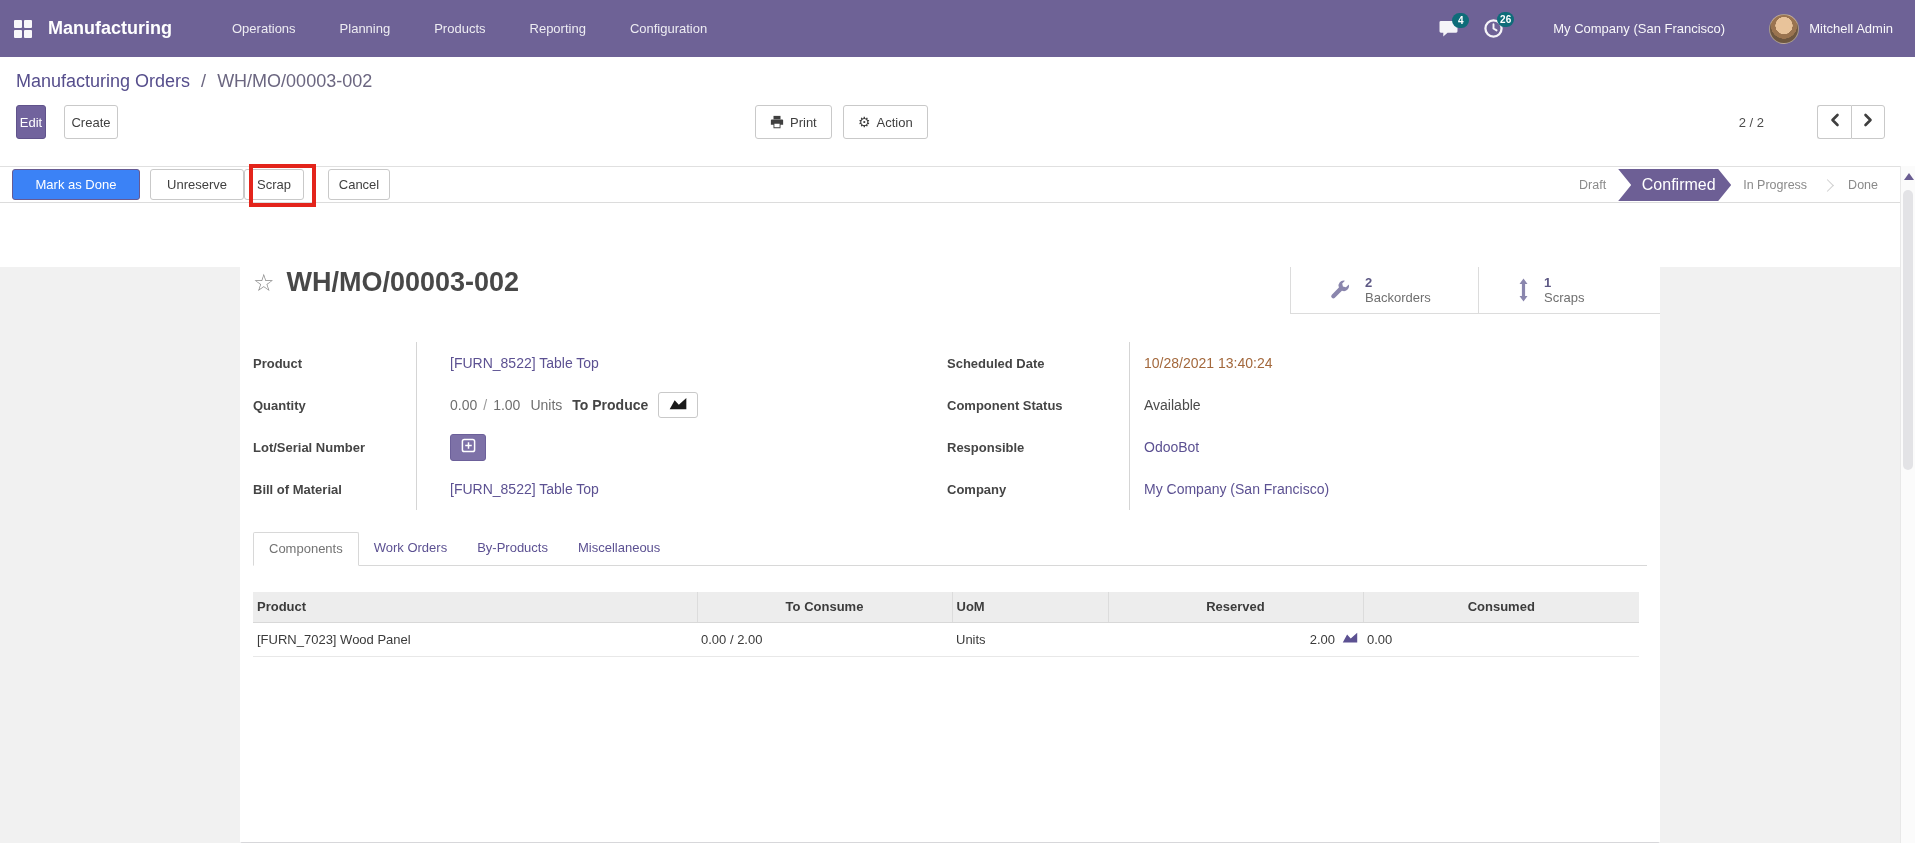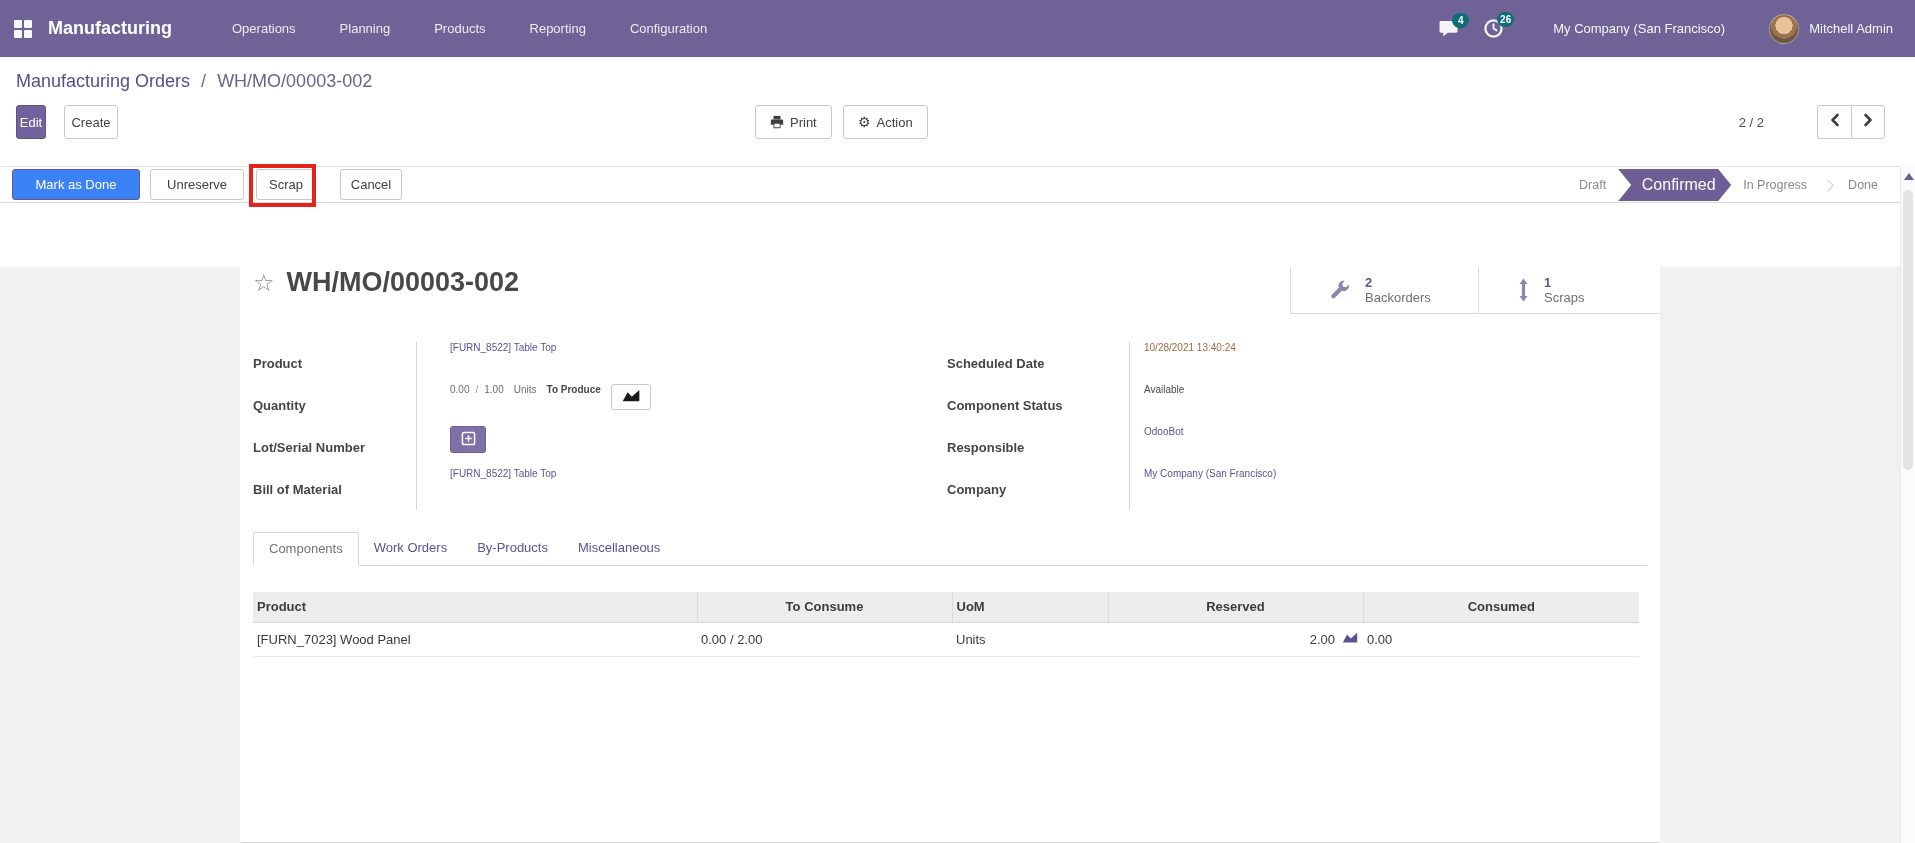--- a/index.html
+++ b/index.html
@@ -39,21 +39,21 @@
   .pager-btns { position:absolute; right:30px; top:0; display:flex; }
   .pager-btn { width:34px; height:34px; display:flex; align-items:center; justify-content:center; border:1px solid #c9c9c9; background:#fff; cursor:pointer; }
   .pager-btn.prev { border-radius:3px 0 0 3px; border-right:none; }
   .pager-btn.next { border-radius:0 3px 3px 0; }
 
   
   .statusbar { position:relative; height:37px; background:#fff; border-top:1px solid #e0e0e0; border-bottom:1px solid #dcdcdc; display:flex; align-items:center; }
   .sb-btn { height:31px; font-size:13px; border:1px solid #c9c9c9; background:#fff; color:#3f3f3f; border-radius:3px; display:inline-flex; align-items:center; justify-content:center; cursor:pointer; }
   .sb-done { margin-left:12px; width:128px; background:#3b82f6; border-color:#675a92; color:#fff; }
   .sb-unreserve { margin-left:10px; width:94px; }
-  .sb-scrap { margin-left:12px; width:60px; }
+  .sb-scrap { width:60px; }
   .sb-cancel { margin-left:24px; width:62px; }
   .annotation-box { position:absolute; left:249px; top:-3px; width:67px; height:43px; border:4px solid #e3241b; z-index:6; pointer-events:none; }
   .sb-states { position:absolute; right:25px; top:0; height:36px; display:flex; align-items:center; }
   .state { font-size:12.5px; color:#8a8a8a; padding:0 12px; cursor:pointer; white-space:nowrap; }
   .state-active { height:32px; display:flex; align-items:center; justify-content:center; width:113px; background:#6d5f95; color:#fff; clip-path:polygon(0 0, calc(100% - 13px) 0, 100% 50%, calc(100% - 13px) 100%, 0 100%, 13px 50%); padding:0 10px 0 18px; }
   .chev-sep { width:9px; height:9px; border-top:1px solid #cfcfcf; border-right:1px solid #cfcfcf; transform:rotate(45deg); margin:0 4px; }
 
   
   .content { position:relative; height:640px; background:#f1f1f1; }
   .sheet { position:relative; width:1420px; margin:19px 0 0 240px; background:#fff; height:621px; }
@@ -65,21 +65,21 @@
   .stat-icon { margin-right:14px; display:flex; }
   .stat-value { font-size:13px; font-weight:bold; color:#5d5884; line-height:15px; }
   .stat-label { font-size:13px; color:#6f6f6f; line-height:15px; }
 
   .title-row { display:flex; align-items:center; margin:64px 0 0 13px; }
   .star-icon { font-size:24px; color:#8a8a8a; margin-right:12px; cursor:pointer; line-height:1; }
   .sheet-title { font-size:27px; font-weight:bold; color:#484848; }
 
   .fields-grid { display:grid; grid-template-columns:164px 530px 183px 1fr; margin:44px 0 0 13px; }
   .f-label { font-size:13px; font-weight:bold; color:#454545; height:42px; display:flex; align-items:center; border-right:1px solid #d5d5d5; cursor:default; }
-  .f-value { font-size:10px; height:42px; display:flex; align-items:flex-start; }
+  .f-value { font-size:14px; height:42px; display:flex; align-items:center; }
   .f-value.lv { padding-left:33px; }
   .f-value.rv { padding-left:14px; }
   .link { color:#5c5192; cursor:pointer; }
   .date-val { color:#a3683c; }
   .plain-val { color:#4a4a4a; }
   .qty-muted { color:#6f6f6f; }
   .qty-sep { color:#9a9a9a; margin:0 6px; }
   .qty-suffix { font-weight:bold; color:#454545; margin:0 10px 0 10px; }
   .chart-btn { width:40px; height:26px; border:1px solid #c9c9c9; border-radius:3px; background:#fff; display:inline-flex; align-items:center; justify-content:center; cursor:pointer; }
   .lot-btn { width:36px; height:27px; border-radius:3px; background:#7d71a7; border:1px solid #6c609a; display:inline-flex; align-items:center; justify-content:center; cursor:pointer; }

